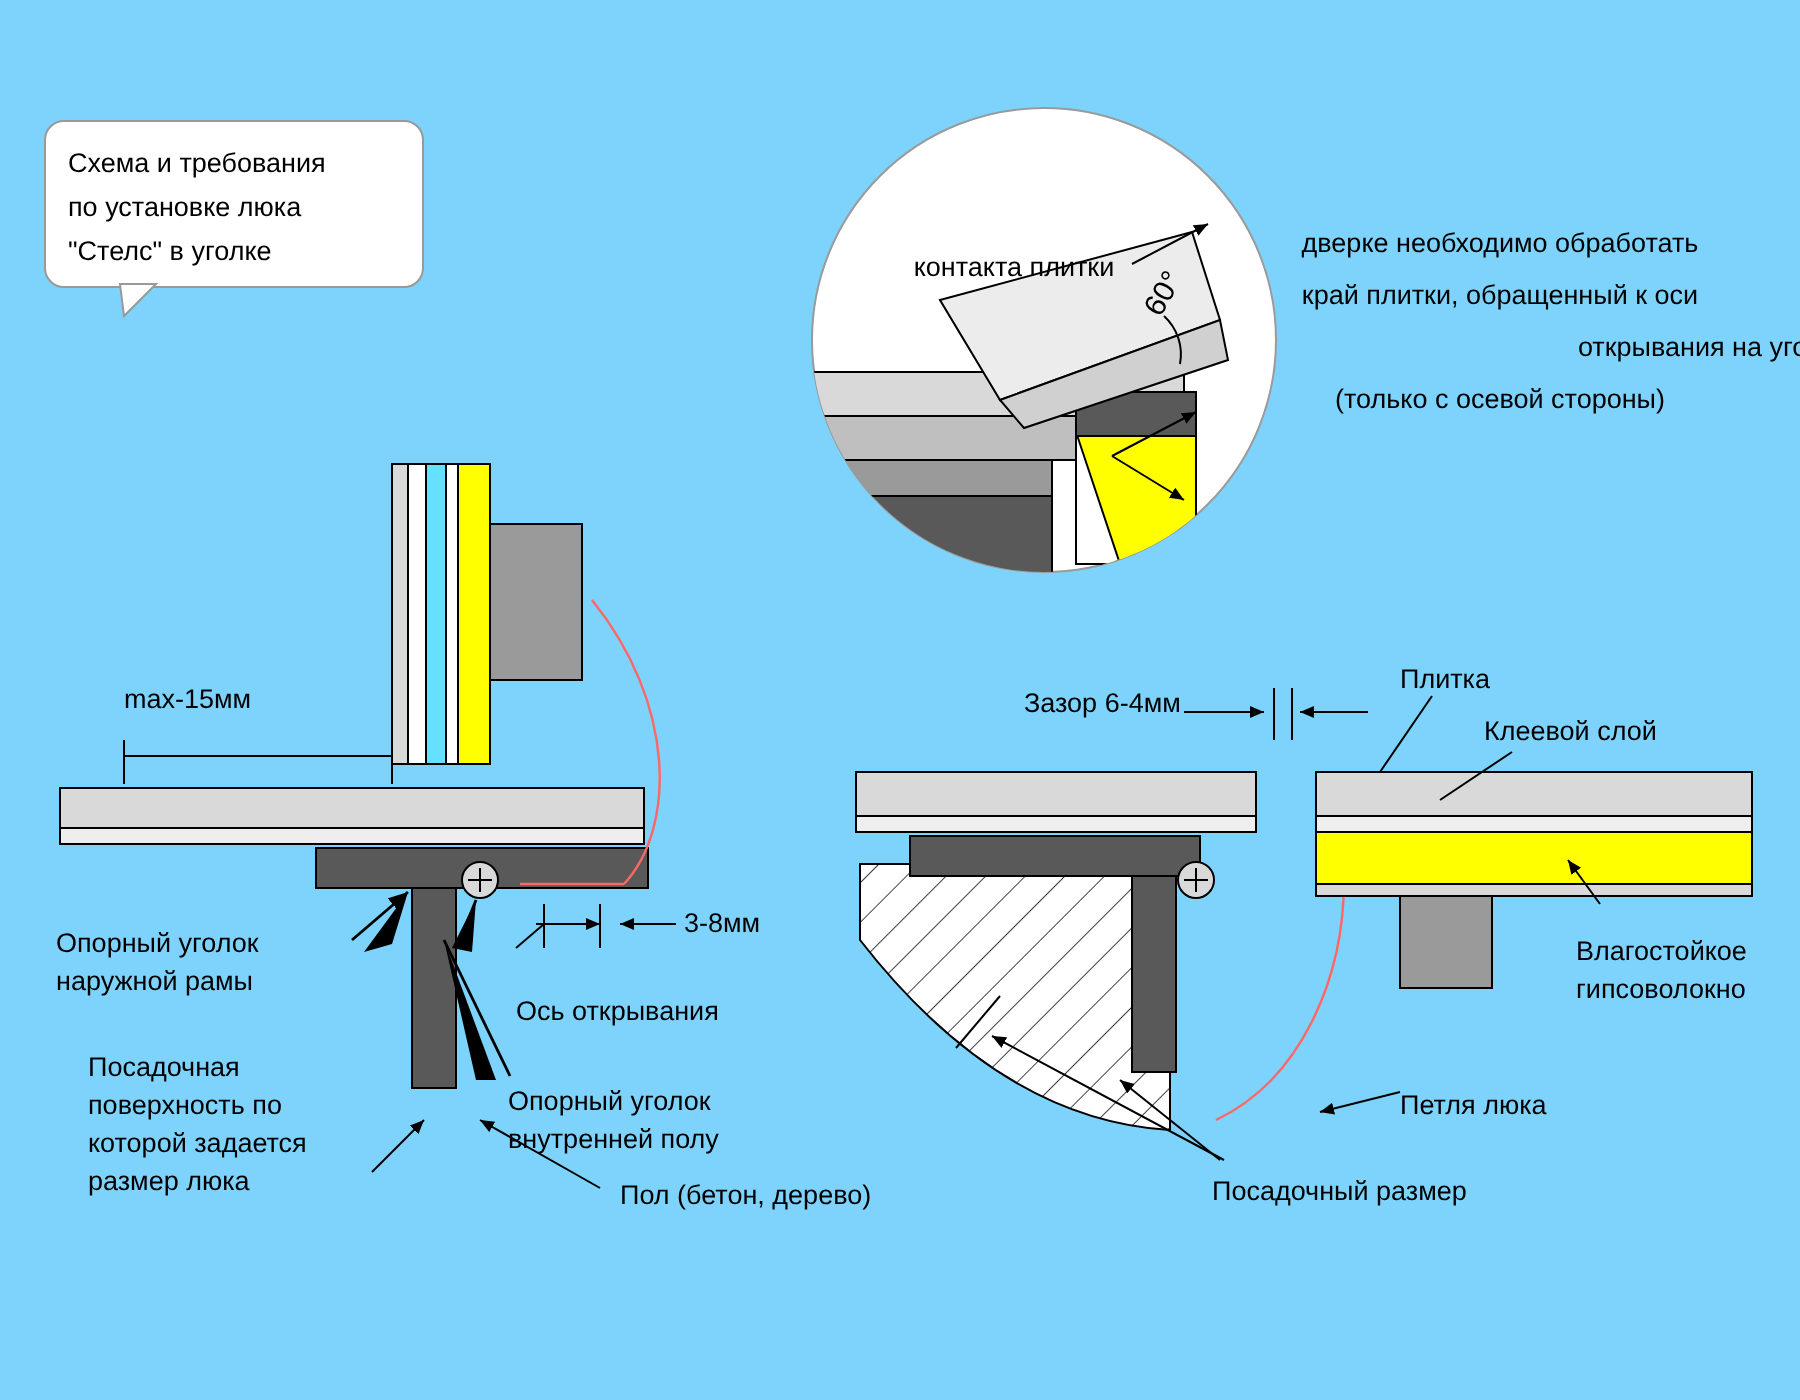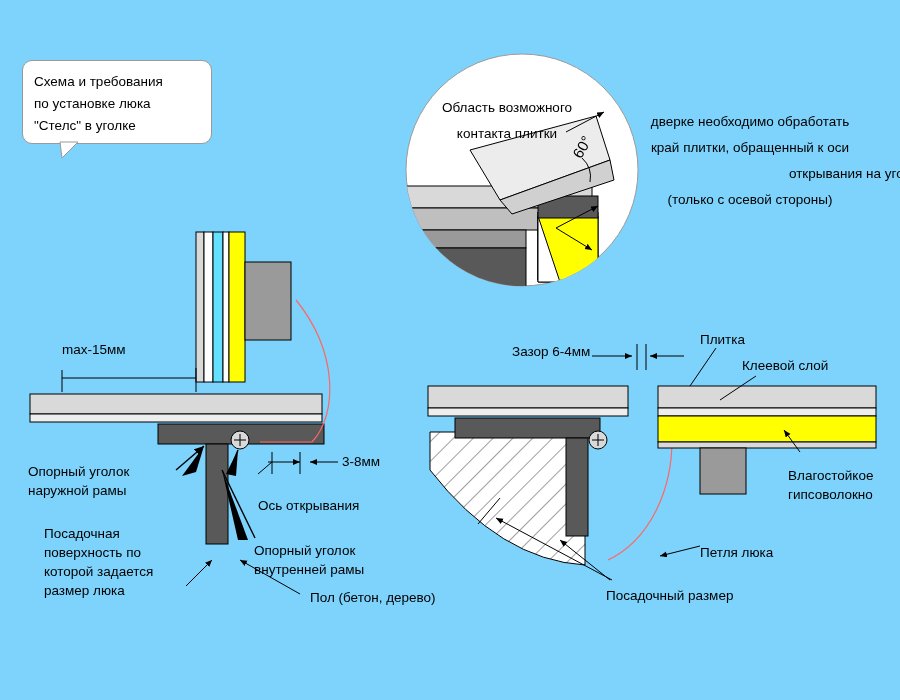--- a/index.html
+++ b/index.html
@@ -173,38 +173,37 @@
       <line x1="756" y1="376" x2="720" y2="400" stroke="#000000" stroke-width="1"></line>
       <line x1="800" y1="452" x2="784" y2="430" stroke="#000000" stroke-width="1" marker-end="url(#arrowS)"></line>
       <line x1="700" y1="546" x2="660" y2="556" stroke="#000000" stroke-width="1" marker-end="url(#arrowS)"></line>
       <line x1="610" y1="580" x2="560" y2="540" stroke="#000000" stroke-width="1" marker-end="url(#arrowS)"></line>
       <line x1="612" y1="580" x2="496" y2="518" stroke="#000000" stroke-width="1" marker-end="url(#arrowS)"></line>
       <line x1="478" y1="524" x2="500" y2="498" stroke="#000000" stroke-width="1"></line>
     </g>
 
   </svg>
 
-  <div class="txt c" style="left:418px; top:98px; width:178px;">Область возможного</div>
   <div class="txt c" style="left:418px; top:124px; width:178px;">контакта плитки</div>
   <div class="txt" style="left:568px; top:152px; font-size:15px; transform:rotate(-60deg); transform-origin:left top;">60°</div>
 
   <div class="txt" style="left:62px; top:340px;text-align:center;">max-15мм</div>
   <div class="txt" style="left:342px; top:452px;">3-8мм</div>
   <div class="txt" style="left:258px; top:496px;">Ось открывания</div>
 
   <div class="txt" style="left:28px; top:462px;">Опорный уголок</div>
   <div class="txt" style="left:28px; top:481px;">наружной рамы</div>
 
   <div class="txt" style="left:44px; top:524px;">Посадочная</div>
   <div class="txt" style="left:44px; top:543px;">поверхность по</div>
   <div class="txt" style="left:44px; top:562px;">которой задается</div>
   <div class="txt" style="left:44px; top:581px;">размер люка</div>
 
   <div class="txt" style="left:254px; top:541px;">Опорный уголок</div>
-  <div class="txt" style="left:254px; top:560px;">внутренней рамы</div>
+  <div class="txt" style="left:254px; top:560px;">внутренней полу</div>
 
   <div class="txt" style="left:310px; top:588px;">Пол (бетон, дерево)</div>
 
   <div class="txt" style="left:512px; top:342px;">Зазор 6-4мм</div>
   <div class="txt" style="left:700px; top:330px;">Плитка</div>
   <div class="txt" style="left:742px; top:356px;">Клеевой слой</div>
   <div class="txt" style="left:788px; top:466px;">Влагостойкое</div>
   <div class="txt" style="left:788px; top:485px;">гипсоволокно</div>
   <div class="txt" style="left:700px; top:543px;">Петля люка</div>
   <div class="txt" style="left:606px; top:586px;">Посадочный размер</div>

